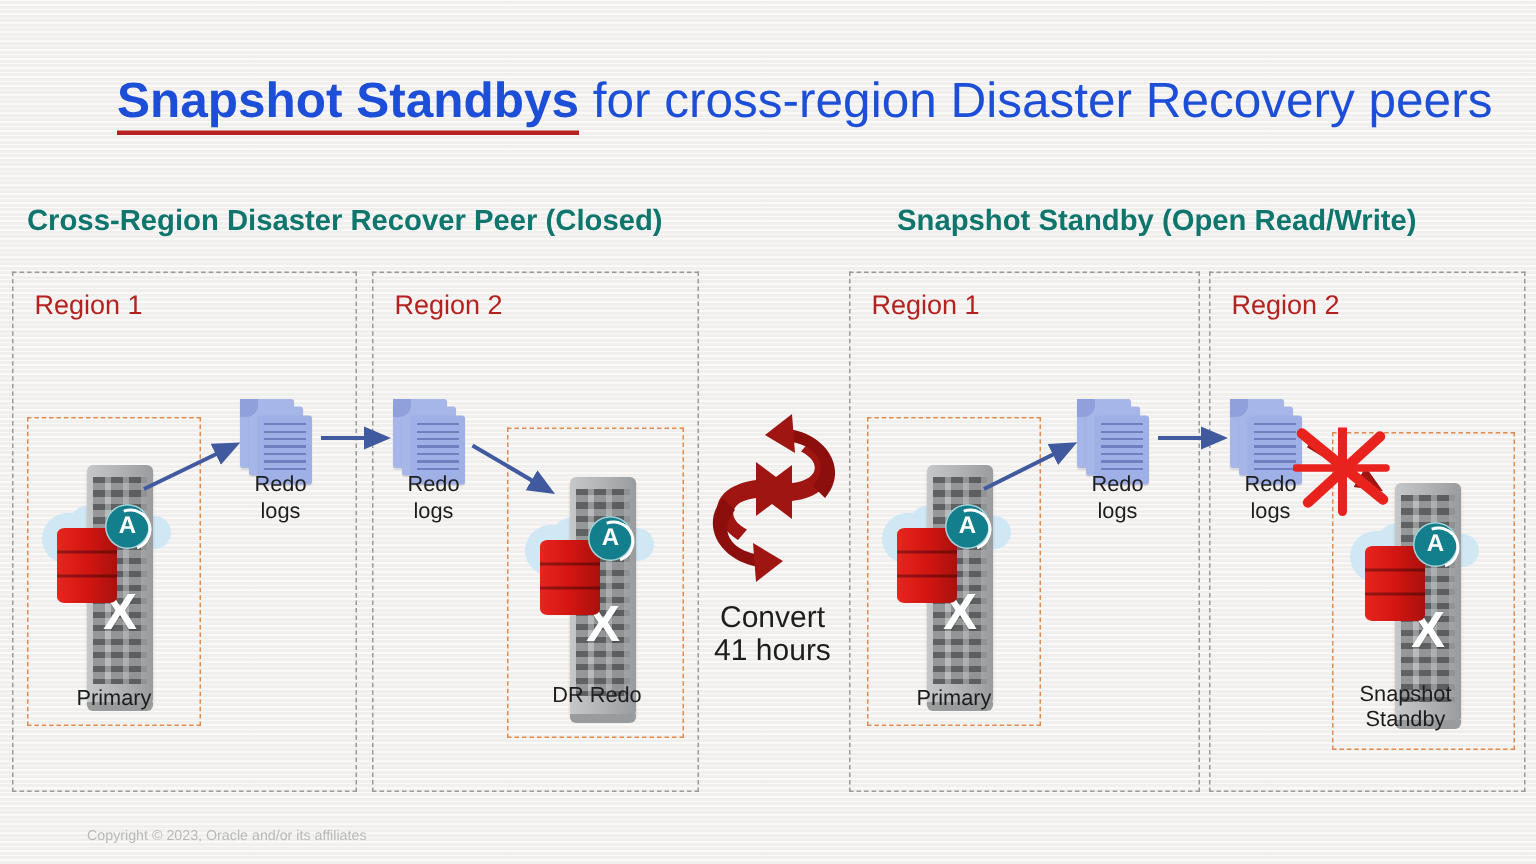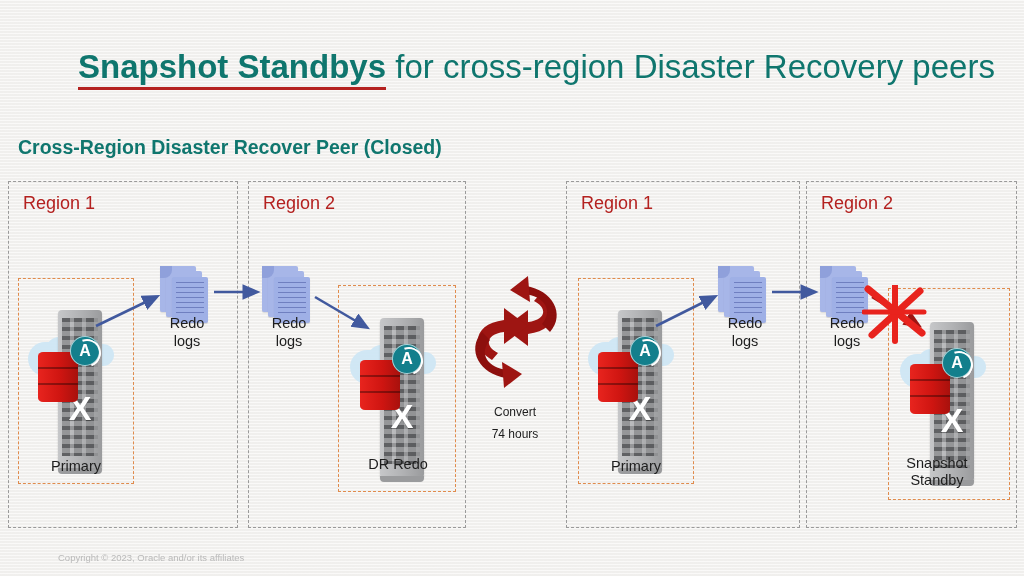--- a/index.html
+++ b/index.html
@@ -20,21 +20,21 @@
       rgba(0,0,0,0.012) 1px,
       rgba(0,0,0,0.012) 3px);
     pointer-events:none;
     z-index:0;
   }
   .stage{position:absolute;inset:0;z-index:1;}
 
   
   .title{
     position:absolute;left:78px;top:48px;
-    font-size:33px;color:#0f766e;white-space:nowrap;
+    font-size:33px;color:#1d4ed8;white-space:nowrap;
   }
   .title .strong{
     font-weight:bold;
     border-bottom:3px solid #b4211f;
     padding-bottom:2px;
   }
   .title .rest{font-weight:normal;}
 
   
   .section-head{
@@ -161,21 +161,21 @@
     font-size:14.5px;color:#1d1d1d;line-height:18px;
   }
 
   
   .arrow-svg{position:absolute;overflow:visible;}
 
   
   #convert-loop{position:absolute;left:466px;top:268px;width:100px;height:128px;}
   #convert-caption{
     position:absolute;left:455px;top:401px;width:120px;
-    text-align:center;font-size:12px;color:#1d1d1d;line-height:22px;
+    text-align:center;font-size:20px;color:#1d1d1d;line-height:22px;
   }
 
   
   #block-x{position:absolute;left:862px;top:285px;width:66px;height:62px;}
 
   
   #footer{
     position:absolute;left:58px;top:552px;
     font-size:9.5px;color:#b9b9b9;white-space:nowrap;
   }
@@ -185,20 +185,21 @@
 
 <div class="texture"></div>
 
 <div class="stage">
 
   <div class="title">
     <span class="strong">Snapshot Standbys</span><span class="rest"> for cross-region Disaster Recovery peers</span>
   </div>
 
   <div class="section-head" id="head-left">Cross-Region Disaster Recover Peer (Closed)</div>
+  <div class="section-head" id="head-right">Snapshot Standby (Open Read/Write)</div>
 
   <div class="region" id="region-l1">
     <div class="region-label">Region 1</div>
   </div>
   <div class="region" id="region-l2">
     <div class="region-label">Region 2</div>
   </div>
 
   <div class="db-box" id="box-primary-l"></div>
   <div class="db-box" id="box-drpeer"></div>
@@ -278,21 +279,21 @@
   <svg id="convert-loop" viewBox="0 0 100 128">
     <path d="M74,26 C96,40 92,62 62,66 L62,78 L38,60 L62,42 L62,54 C80,52 82,40 68,33 Z" fill="#9e1512"></path>
     <path d="M26,96 C4,82 8,60 38,56 L38,44 L62,62 L38,80 L38,68 C20,70 18,82 32,89 Z" fill="#9e1512" transform="translate(0,-4)"></path>
     <path d="M60,18 C86,22 100,46 84,64 L76,56 C88,42 78,28 58,26 Z" fill="#8d0f0d"></path>
     <path d="M40,110 C14,106 0,82 16,64 L24,72 C12,86 22,100 42,102 Z" fill="#8d0f0d"></path>
     <path d="M62,8 L44,22 L64,34 Z" fill="#9e1512"></path>
     <path d="M38,120 L56,106 L36,94 Z" fill="#9e1512"></path>
   </svg>
   <div id="convert-caption">
     <div>Convert</div>
-    <div>74 hours</div>
+    <div>41 hours</div>
   </div>
 
   <div class="region" id="region-r1">
     <div class="region-label">Region 1</div>
   </div>
   <div class="region" id="region-r2">
     <div class="region-label">Region 2</div>
   </div>
 
   <div class="db-box" id="box-primary-r"></div>

